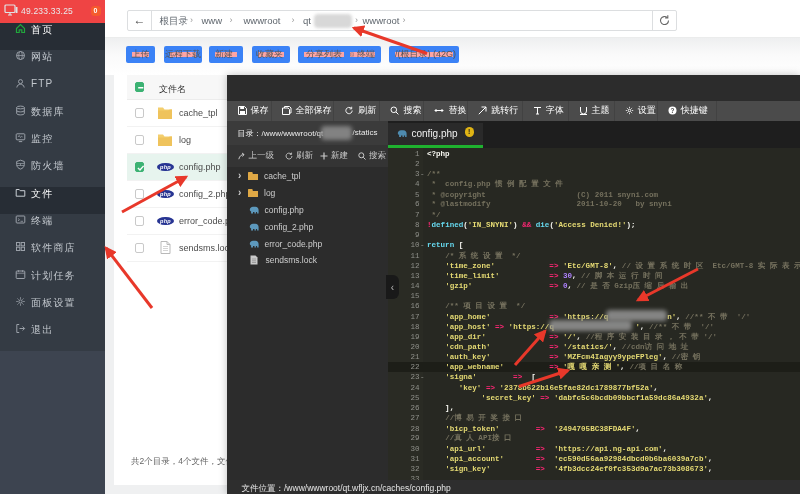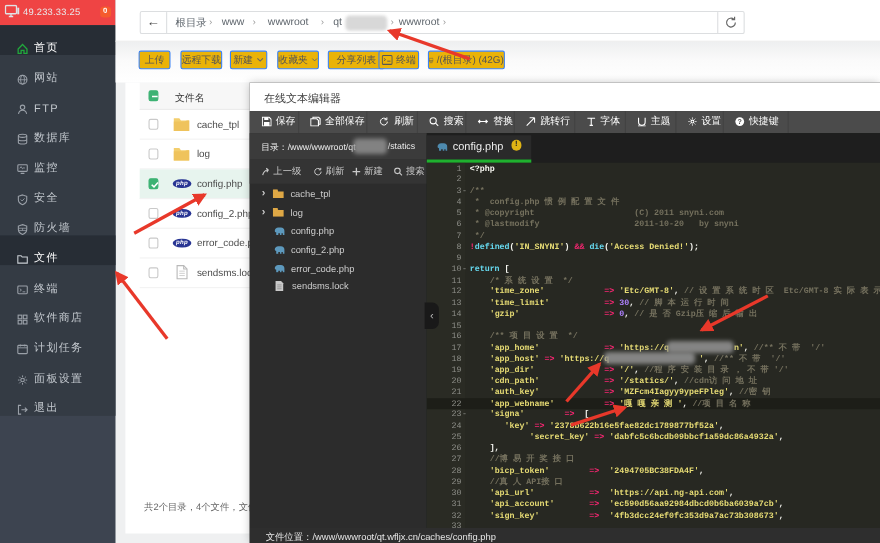--- a/index.html
+++ b/index.html
@@ -3,33 +3,33 @@
 <style>
 *{margin:0;padding:0;box-sizing:border-box}
 html,body{width:800px;height:494px;overflow:hidden;font-family:"Liberation Sans",sans-serif;background:#eff0f1;position:relative}
 .abs{position:absolute}
 
 #sidebar{left:0;top:0;width:105px;height:494px;background:#3d4450}
 #sidehead{left:0;top:0;width:105px;height:23px;background:#ef4444;color:#e7eaec;font-size:10px}
 #sidehead .ip{position:absolute;left:21px;top:6px;letter-spacing:.2px;font-size:8.5px}
 #badge{position:absolute;left:90.5px;top:5.5px;width:10px;height:10px;background:#f55b2d;border-radius:3.5px;color:#fff;font-size:7px;font-weight:bold;text-align:center;line-height:10px}
 #menu{left:0;top:23px;width:105px;background:#343b44}
-#menu .it{height:27.3px;display:flex;align-items:flex-end;color:#c3c8ce;font-size:10px;letter-spacing:1.2px}
+#menu .it{height:27.3px;display:flex;align-items:flex-start;color:#c3c8ce;font-size:10px;letter-spacing:1.2px}
 #menu .it svg{margin-left:15px;margin-right:5px}
 #menu .it.act{background:#272d35;color:#fff}
 
 #topstrip{left:105px;top:0;width:695px;height:38px;background:#fff;border-bottom:1px solid #ebecec}
 #crumb{left:127px;top:10px;width:550px;height:21px;background:#fff;border:1px solid #dcdee0;border-radius:2px;color:#5f666d;font-size:9.5px}
 #crumb .bk{position:absolute;left:0;top:0;width:24px;height:19px;border-right:1px solid #dcdee0;text-align:center;line-height:18px;color:#444;font-size:12px;font-weight:bold}
 #crumb .pth{position:absolute;top:3.5px;white-space:nowrap}
 #crumb .pth.sep{color:#999;font-size:9px}
 
 #crumb .rf{position:absolute;right:0;top:0;width:24px;height:19px;border-left:1px solid #dcdee0}
 .blur1{position:absolute;left:314px;top:13.5px;width:38px;height:14px;background:#cbcbcb;border-radius:4px;filter:blur(1.6px);opacity:.75}
-.btnrow{position:absolute;top:46px;height:17px;background:#eab308;border:1px solid #3b82f6;border-radius:2px;color:#555;font-size:9px;display:flex;align-items:center;justify-content:center;white-space:nowrap}
+.btnrow{position:absolute;top:46px;height:17px;background:#fca5a5;border:6px solid #3b82f6;border-radius:2px;color:#555;font-size:9px;display:flex;align-items:center;justify-content:center;white-space:nowrap}
 
 #panel{left:114px;top:74.5px;width:670px;height:410.5px;background:#fff}
 #phead{left:13px;top:0;width:655px;height:25px;background:#f7f7f7;border-bottom:1px solid #ececec;font-size:9px;color:#333}
 .cb{position:absolute;width:9.5px;height:9.5px;border:1px solid #c9c9c9;border-radius:2px;background:#fff}
 .cb.g{background:#3cb273;border-color:#3cb273}
 .frow{position:absolute;left:13px;width:655px;height:27px;border-bottom:1px solid #f2f2f2;font-size:9px;color:#4b4b4b}
 .frow.sel{background:#e7f4ee}
 .fname{position:absolute;left:52px;top:8px}
 .phpico{position:absolute;left:30px;top:9px;width:17px;height:8.5px;background:#283593;border-radius:50%;color:#fff;font-size:5.5px;font-style:italic;font-weight:bold;text-align:center;line-height:8.5px;letter-spacing:.3px}
 #pfoot{position:absolute;left:17px;top:381px;font-size:8.5px;color:#666;white-space:nowrap}
@@ -100,24 +100,20 @@
       </svg>FTP</div>
   <div class="it"><svg width="11" height="11" viewBox="0 0 11 11">
         <ellipse cx="5.5" cy="2.5" rx="3.8" ry="1.4" fill="none" stroke="#9aa0a8"></ellipse>
         <path d="M1.7 2.5v6c0 .8 1.7 1.4 3.8 1.4s3.8-.6 3.8-1.4v-6M1.7 5.5c0 .8 1.7 1.4 3.8 1.4s3.8-.6 3.8-1.4" fill="none" stroke="#9aa0a8"></path>
       </svg>数据库</div>
   <div class="it"><svg width="11" height="11" viewBox="0 0 11 11">
         <rect x="1.2" y="1.8" width="8.6" height="6" rx=".8" fill="none" stroke="#9aa0a8"></rect>
         <path d="M3 5l1.2-1.5 1.3 2 1.3-1.2.8.7" fill="none" stroke="#9aa0a8" stroke-width=".8"></path>
         <path d="M3.8 9.6h3.4" stroke="#9aa0a8"></path>
       </svg>监控</div>
-  <div class="it"><svg width="11" height="11" viewBox="0 0 11 11">
-        <path d="M5.5 1.2 9.3 2.5v3.2c0 2.2-1.7 3.7-3.8 4.4-2.1-.7-3.8-2.2-3.8-4.4V2.5Z" fill="none" stroke="#9aa0a8"></path>
-        <path d="M3.8 5.4l1.3 1.3 2.2-2.3" fill="none" stroke="#9aa0a8" stroke-width=".8"></path>
-      </svg>安全</div>
   <div class="it"><svg width="11" height="11" viewBox="0 0 11 11">
         <path d="M5.5 1.2 9.3 2.5v3.2c0 2.2-1.7 3.7-3.8 4.4-2.1-.7-3.8-2.2-3.8-4.4V2.5Z" fill="none" stroke="#9aa0a8"></path>
         <path d="M2 4.5h7M2 6.5h7M5.5 4.5v2" stroke="#9aa0a8" stroke-width=".7"></path>
       </svg>防火墙</div>
   <div class="it act" style="color:#fff"><svg width="11" height="11" viewBox="0 0 11 11">
         <path d="M1.2 2.5h3l1 1.2h4.6v5.5H1.2Z" fill="none" stroke="#c9ced4"></path>
       </svg>文件</div>
   <div class="it"><svg width="11" height="11" viewBox="0 0 11 11">
         <rect x="1.2" y="2" width="8.6" height="7" rx=".8" fill="none" stroke="#9aa0a8"></rect>
         <path d="M3 4.5l1.5 1.2L3 6.9M5.5 7.3h2.5" fill="none" stroke="#9aa0a8" stroke-width=".8"></path>
@@ -222,23 +218,20 @@
       <svg style="position:absolute;left:33px;top:6.5px" width="11" height="13" viewBox="0 0 11 13">
         <path d="M1 .5h6l3 3V12.5H1Z" fill="#fff" stroke="#b9b9b9"></path>
         <path d="M7 .5v3h3" fill="none" stroke="#b9b9b9"></path>
         <path d="M3 5.5h5M3 7.5h5M3 9.5h5" stroke="#c9c9c9" stroke-width=".8"></path>
       </svg>
       <span class="fname">sendsms.lock</span>
     </div>
   <div id="pfoot">共2个目录，4个文件，文件大小：1.66MB</div>
 </div>
 <div id="modal" class="abs">
-  <div id="mtitle" class="abs">
-      <span>在线文本编辑器</span>
-    </div>
   <div id="mtool" class="abs">
     <div class="ti" style="left:11.1px"><svg width="9" height="9" viewBox="0 0 9 9">
           <path d="M.5.5h6l2 2v6H.5Z" fill="none" stroke="#fff"></path>
           <path d="M2.2.5v2.5h3.8V.5M2 8.5V5h5v3.5" fill="#fff"></path>
         </svg>保存</div>
     <div class="ti" style="left:55px"><svg width="10" height="9" viewBox="0 0 10 9">
           <path d="M.5 2h5.5l1.5 1.5V8.5H.5Z" fill="none" stroke="#fff"></path>
           <path d="M2.5 2V.5h5L9 2v5H8" fill="none" stroke="#fff"></path>
         </svg>全部保存</div>
     <div class="ti" style="left:117.8px"><svg width="10" height="9" viewBox="0 0 10 10">

